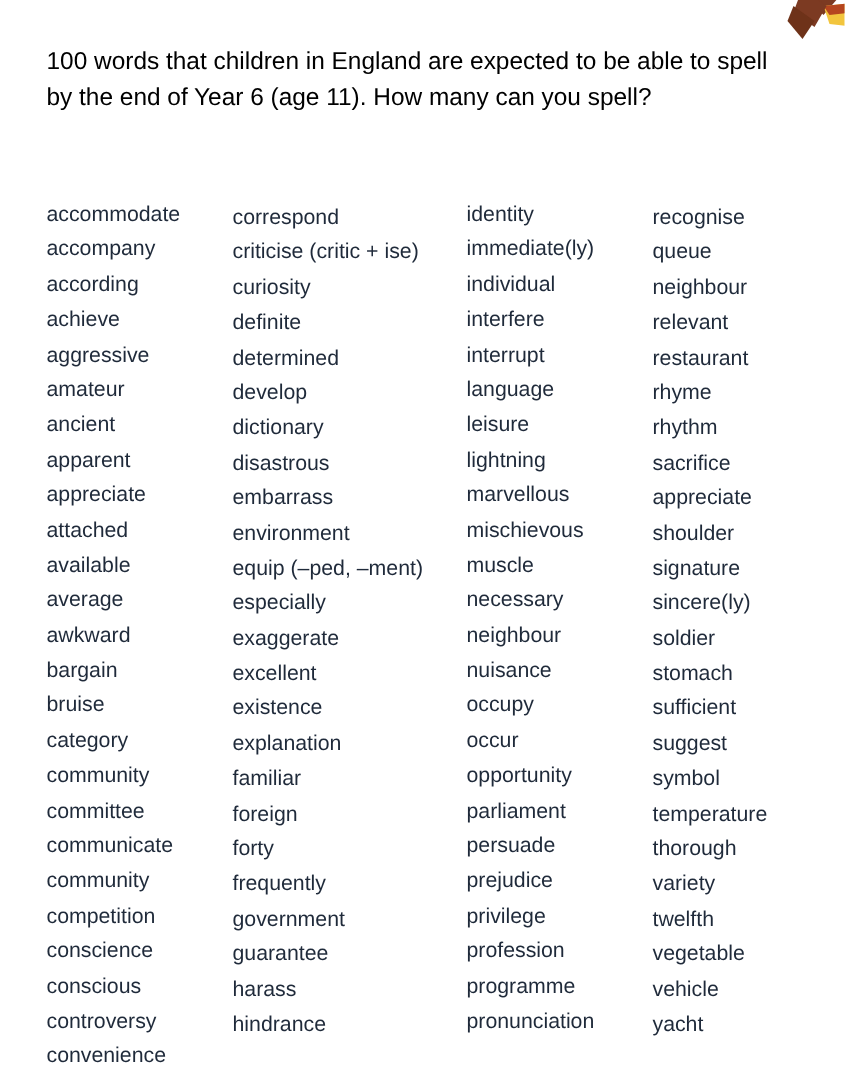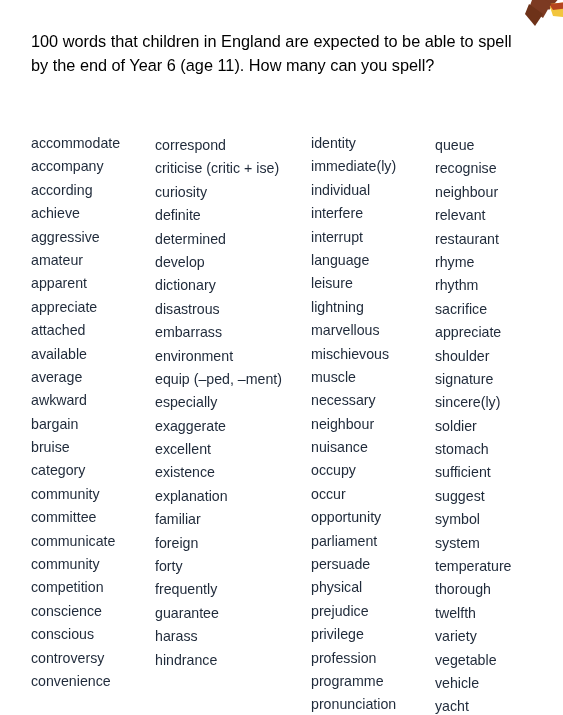--- a/index.html
+++ b/index.html
@@ -95,20 +95,21 @@
 </div>
 
 <div class="wordlist">
   <div class="word-column col-1">
       <div class="word-item">accommodate</div>
       <div class="word-item">accompany</div>
       <div class="word-item">according</div>
       <div class="word-item">achieve</div>
       <div class="word-item">aggressive</div>
       <div class="word-item">amateur</div>
+      <div class="word-item">ancient</div>
       <div class="word-item">apparent</div>
       <div class="word-item">appreciate</div>
       <div class="word-item">attached</div>
       <div class="word-item">available</div>
       <div class="word-item">average</div>
       <div class="word-item">awkward</div>
       <div class="word-item">bargain</div>
       <div class="word-item">bruise</div>
       <div class="word-item">category</div>
       <div class="word-item">community</div>
@@ -135,20 +136,21 @@
       <div class="word-item">equip (–ped, –ment)</div>
       <div class="word-item">especially</div>
       <div class="word-item">exaggerate</div>
       <div class="word-item">excellent</div>
       <div class="word-item">existence</div>
       <div class="word-item">explanation</div>
       <div class="word-item">familiar</div>
       <div class="word-item">foreign</div>
       <div class="word-item">forty</div>
       <div class="word-item">frequently</div>
+      <div class="word-item">government</div>
       <div class="word-item">guarantee</div>
       <div class="word-item">harass</div>
       <div class="word-item">hindrance</div>
     </div>
   <div class="word-column col-3">
       <div class="word-item">identity</div>
       <div class="word-item">immediate(ly)</div>
       <div class="word-item">individual</div>
       <div class="word-item">interfere</div>
       <div class="word-item">interrupt</div>
@@ -159,47 +161,45 @@
       <div class="word-item">mischievous</div>
       <div class="word-item">muscle</div>
       <div class="word-item">necessary</div>
       <div class="word-item">neighbour</div>
       <div class="word-item">nuisance</div>
       <div class="word-item">occupy</div>
       <div class="word-item">occur</div>
       <div class="word-item">opportunity</div>
       <div class="word-item">parliament</div>
       <div class="word-item">persuade</div>
-      <div class="word-item">physical</div>
       <div class="word-item">prejudice</div>
       <div class="word-item">privilege</div>
       <div class="word-item">profession</div>
       <div class="word-item">programme</div>
       <div class="word-item">pronunciation</div>
     </div>
   <div class="word-column col-4">
+      <div class="word-item">recognise</div>
       <div class="word-item">queue</div>
-      <div class="word-item">recognise</div>
       <div class="word-item">neighbour</div>
       <div class="word-item">relevant</div>
       <div class="word-item">restaurant</div>
       <div class="word-item">rhyme</div>
       <div class="word-item">rhythm</div>
       <div class="word-item">sacrifice</div>
       <div class="word-item">appreciate</div>
       <div class="word-item">shoulder</div>
       <div class="word-item">signature</div>
       <div class="word-item">sincere(ly)</div>
       <div class="word-item">soldier</div>
       <div class="word-item">stomach</div>
       <div class="word-item">sufficient</div>
       <div class="word-item">suggest</div>
       <div class="word-item">symbol</div>
-      <div class="word-item">system</div>
       <div class="word-item">temperature</div>
       <div class="word-item">thorough</div>
+      <div class="word-item">variety</div>
       <div class="word-item">twelfth</div>
-      <div class="word-item">variety</div>
       <div class="word-item">vegetable</div>
       <div class="word-item">vehicle</div>
       <div class="word-item">yacht</div>
     </div>
 </div>
 
 </body></html>

